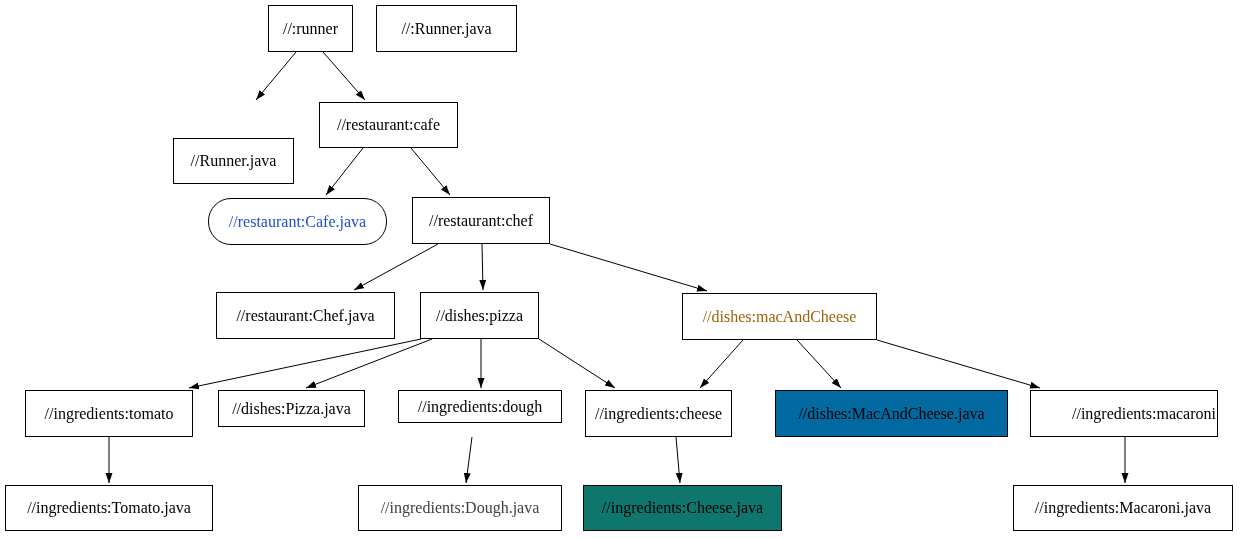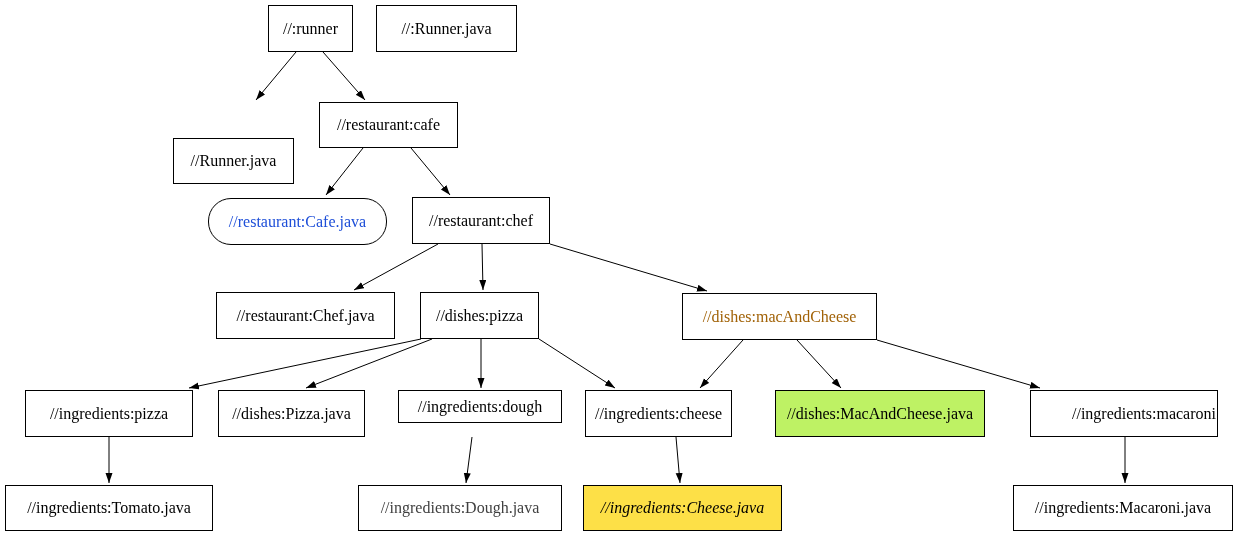--- a/index.html
+++ b/index.html
@@ -91,43 +91,43 @@
       <div class="node" style="left: 216px; top: 292px; width: 179px; height: 47px; border-color: rgb(0, 0, 0); background: rgb(255, 255, 255); color: rgb(0, 0, 0);">
         <span>//restaurant:Chef.java</span>
       </div>
       <div class="node" style="left: 420px; top: 292px; width: 119px; height: 47px; border-color: rgb(0, 0, 0); background: rgb(255, 255, 255); color: rgb(0, 0, 0);">
         <span>//dishes:pizza</span>
       </div>
       <div class="node" style="left: 682px; top: 293px; width: 195px; height: 47px; border-color: rgb(0, 0, 0); background: rgb(255, 255, 255); color: #a16207;">
         <span>//dishes:macAndCheese</span>
       </div>
       <div class="node" style="left: 25px; top: 390px; width: 168px; height: 47px; border-color: rgb(0, 0, 0); background: rgb(255, 255, 255); color: rgb(0, 0, 0);">
-        <span>//ingredients:pizza</span>
+        <span>//ingredients:tomato</span>
       </div>
-      <div class="node" style="left: 218px; top: 390px; width: 147px; height: 47px; border-color: rgb(0, 0, 0); background: rgb(255, 255, 255); color: rgb(0, 0, 0);">
+      <div class="node" style="left: 218px; top: 390px; width: 147px; height: 37px; border-color: rgb(0, 0, 0); background: rgb(255, 255, 255); color: rgb(0, 0, 0);">
         <span>//dishes:Pizza.java</span>
       </div>
       <div class="node" style="left: 398px; top: 390px; width: 164px; height: 33px; border-color: rgb(0, 0, 0); background: rgb(255, 255, 255); color: rgb(0, 0, 0);">
         <span>//ingredients:dough</span>
       </div>
       <div class="node" style="left: 585px; top: 390px; width: 147px; height: 47px; border-color: rgb(0, 0, 0); background: rgb(255, 255, 255); color: rgb(0, 0, 0);">
         <span>//ingredients:cheese</span>
       </div>
-      <div class="node" style="left: 775px; top: 390px; width: 210px; height: 47px; border-color: rgb(0, 0, 0); background: #bef264; color: rgb(0, 0, 0);">
+      <div class="node" style="left: 775px; top: 390px; width: 233px; height: 47px; border-color: rgb(0, 0, 0); background: #0369a1; color: rgb(0, 0, 0);">
         <span>//dishes:MacAndCheese.java</span>
       </div>
       <div class="node" style="left: 1030px; top: 390px; width: 188px; height: 47px; border-color: rgb(0, 0, 0); background: rgb(255, 255, 255); color: rgb(0, 0, 0); padding-left: 40px;">
         <span>//ingredients:macaroni</span>
       </div>
       <div class="node" style="left: 5px; top: 485px; width: 208px; height: 46px; border-color: rgb(0, 0, 0); background: rgb(255, 255, 255); color: rgb(0, 0, 0);">
         <span>//ingredients:Tomato.java</span>
       </div>
       <div class="node" style="left: 358px; top: 485px; width: 204px; height: 46px; border-color: rgb(0, 0, 0); background: rgb(255, 255, 255); color: #404040;">
         <span>//ingredients:Dough.java</span>
       </div>
-      <div class="node" style="left: 583px; top: 485px; width: 199px; height: 46px; border-color: rgb(0, 0, 0); background: #fde047; color: rgb(0, 0, 0); font-style: italic;">
+      <div class="node" style="left: 583px; top: 485px; width: 199px; height: 46px; border-color: rgb(0, 0, 0); background: #0f766e; color: rgb(0, 0, 0);">
         <span>//ingredients:Cheese.java</span>
       </div>
       <div class="node" style="left: 1013px; top: 485px; width: 220px; height: 46px; border-color: rgb(0, 0, 0); background: rgb(255, 255, 255); color: rgb(0, 0, 0);">
         <span>//ingredients:Macaroni.java</span>
       </div>
     </div>
 </div>
 
 </body></html>

